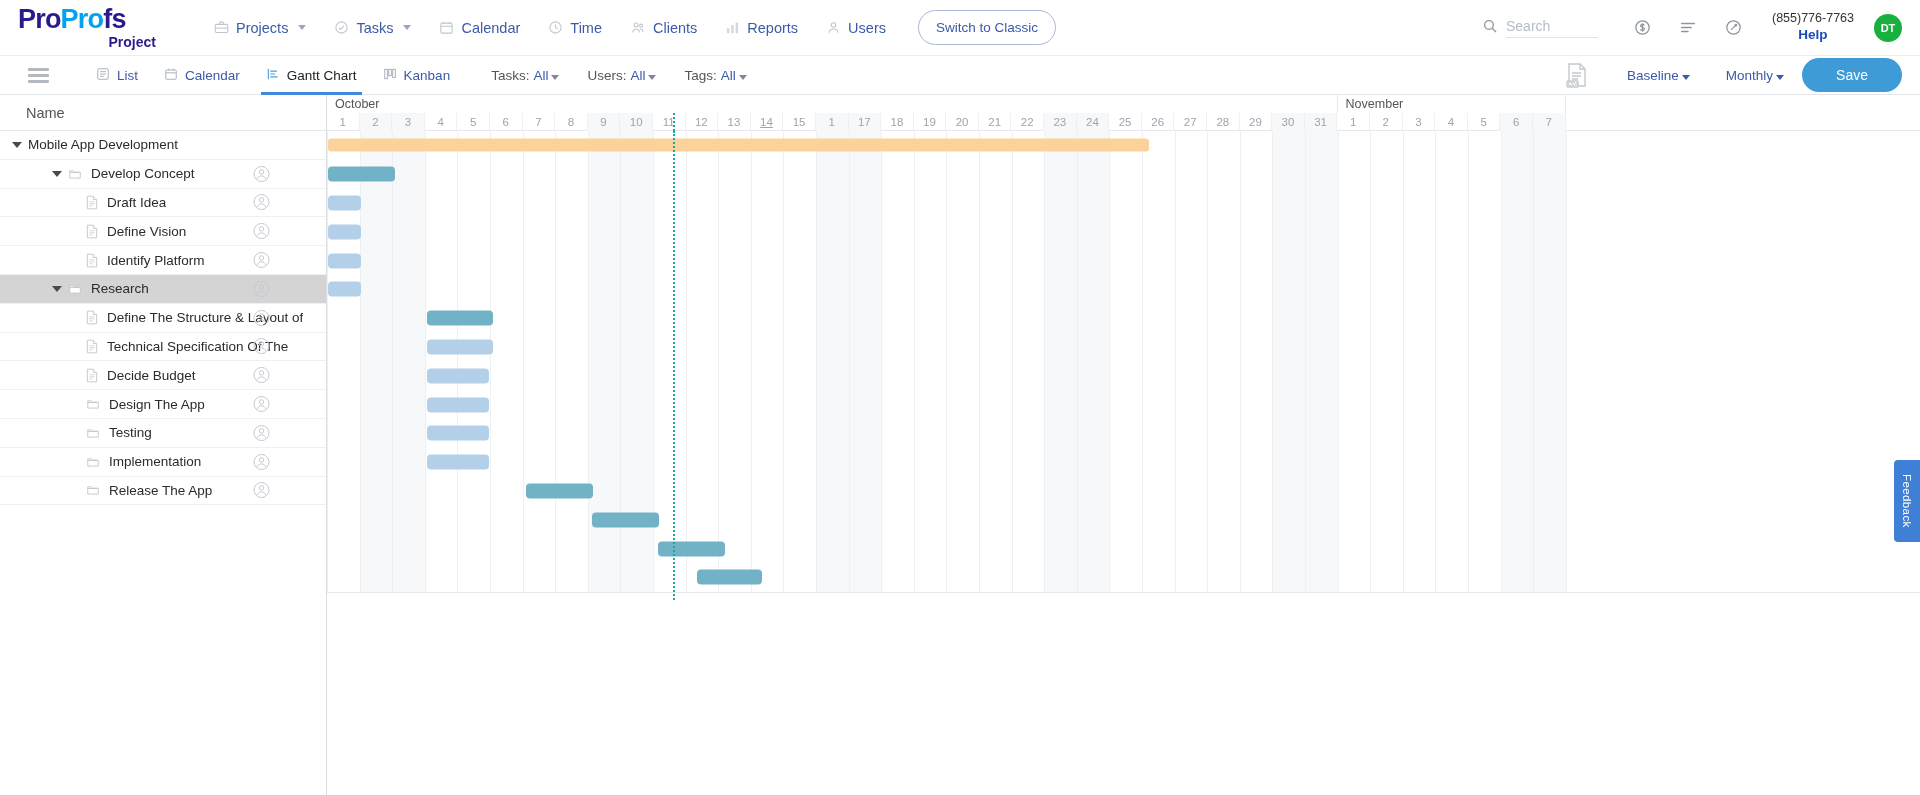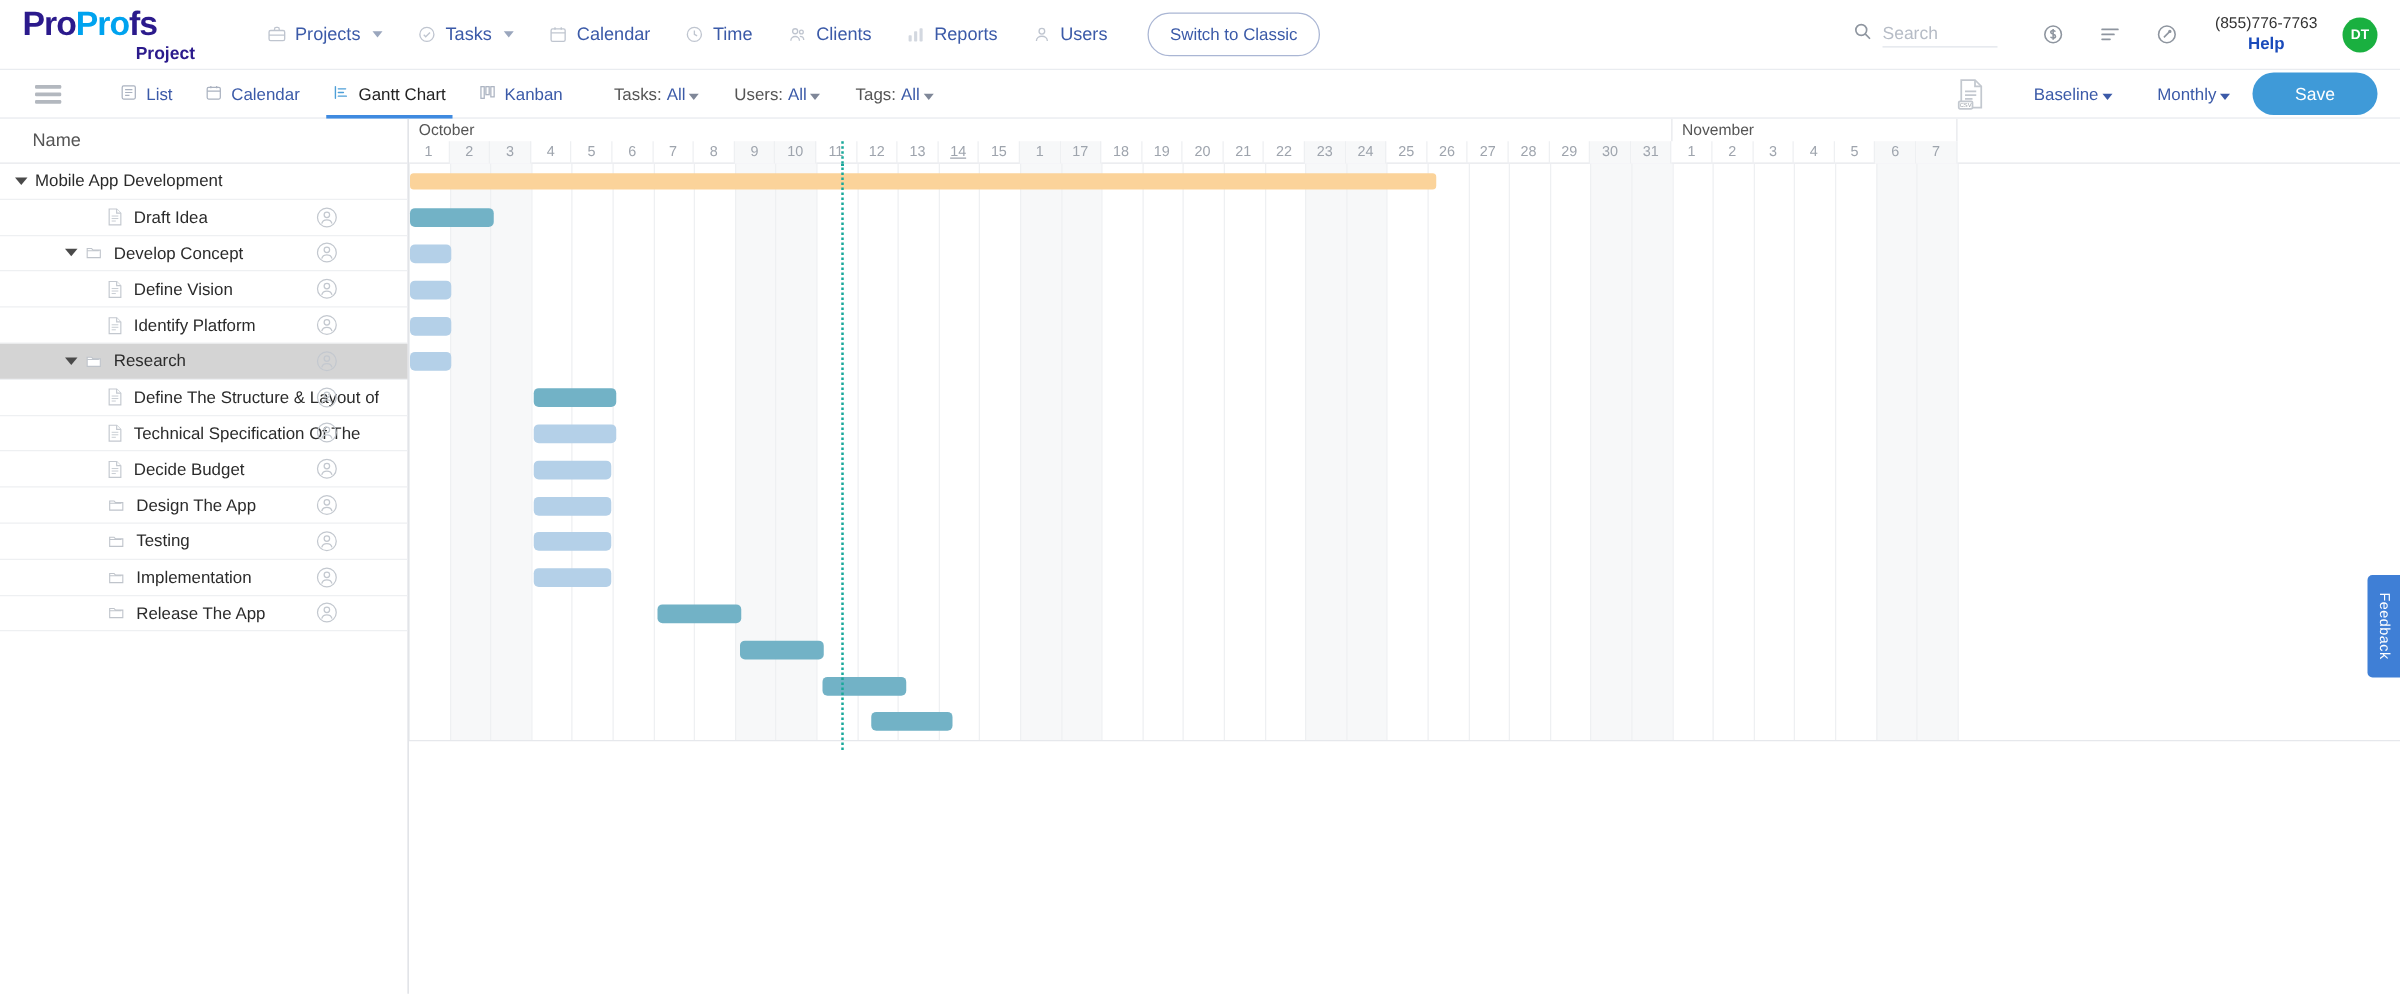--- a/index.html
+++ b/index.html
@@ -355,45 +355,45 @@
 </div>
 
 <div class="body-area">
   <div class="tasklist">
     <div class="th-name">Name</div>
     <div id="rows-host">
         <div class="trow lvl0">
           <i class="tri"></i>
           <span class="tname">Mobile App Development</span>
         </div>
+        <div class="trow lvl1">
+          <i class="tri"></i>
+          <span class="ricon">
+            <svg width="14" height="14" viewBox="0 0 24 24" fill="#fff" stroke="#bfc4cb" stroke-width="1.5">
+              <path d="M3 6.5h6l2 2.3h10V19H3z"></path>
+              <path d="M3 9.5h16"></path>
+            </svg>
+          </span>
+          <span class="tname">Develop Concept</span>
+          <span class="tavatar"><svg width="17" height="17" viewBox="0 0 24 24" fill="none" stroke="#c3c8cf" stroke-width="1.4">
+              <circle cx="12" cy="12" r="10.6"></circle>
+              <circle cx="12" cy="9" r="3.1"></circle>
+              <path d="M6.2 19c.6-2.8 3-4.4 5.8-4.4s5.2 1.6 5.8 4.4"></path>
+            </svg></span>
+        </div>
         <div class="trow lvl2">
           <i class="spacer-tri"></i>
           <span class="ricon">
             <svg width="12" height="15" viewBox="0 0 18 22" fill="#fff" stroke="#c3c8cf" stroke-width="1.4">
               <path d="M2 1.5h9l5 5V20.5H2z"></path>
               <path d="M11 1.5v5h5"></path>
               <path d="M5 10h8M5 13h8M5 16h5" stroke-width="1.1"></path>
             </svg>
           </span>
           <span class="tname">Draft Idea</span>
-          <span class="tavatar"><svg width="17" height="17" viewBox="0 0 24 24" fill="none" stroke="#c3c8cf" stroke-width="1.4">
-              <circle cx="12" cy="12" r="10.6"></circle>
-              <circle cx="12" cy="9" r="3.1"></circle>
-              <path d="M6.2 19c.6-2.8 3-4.4 5.8-4.4s5.2 1.6 5.8 4.4"></path>
-            </svg></span>
-        </div>
-        <div class="trow lvl1">
-          <i class="tri"></i>
-          <span class="ricon">
-            <svg width="14" height="14" viewBox="0 0 24 24" fill="#fff" stroke="#bfc4cb" stroke-width="1.5">
-              <path d="M3 6.5h6l2 2.3h10V19H3z"></path>
-              <path d="M3 9.5h16"></path>
-            </svg>
-          </span>
-          <span class="tname">Develop Concept</span>
           <span class="tavatar"><svg width="17" height="17" viewBox="0 0 24 24" fill="none" stroke="#c3c8cf" stroke-width="1.4">
               <circle cx="12" cy="12" r="10.6"></circle>
               <circle cx="12" cy="9" r="3.1"></circle>
               <path d="M6.2 19c.6-2.8 3-4.4 5.8-4.4s5.2 1.6 5.8 4.4"></path>
             </svg></span>
         </div>
         <div class="trow lvl2">
           <i class="spacer-tri"></i>
           <span class="ricon">
             <svg width="12" height="15" viewBox="0 0 18 22" fill="#fff" stroke="#c3c8cf" stroke-width="1.4">

